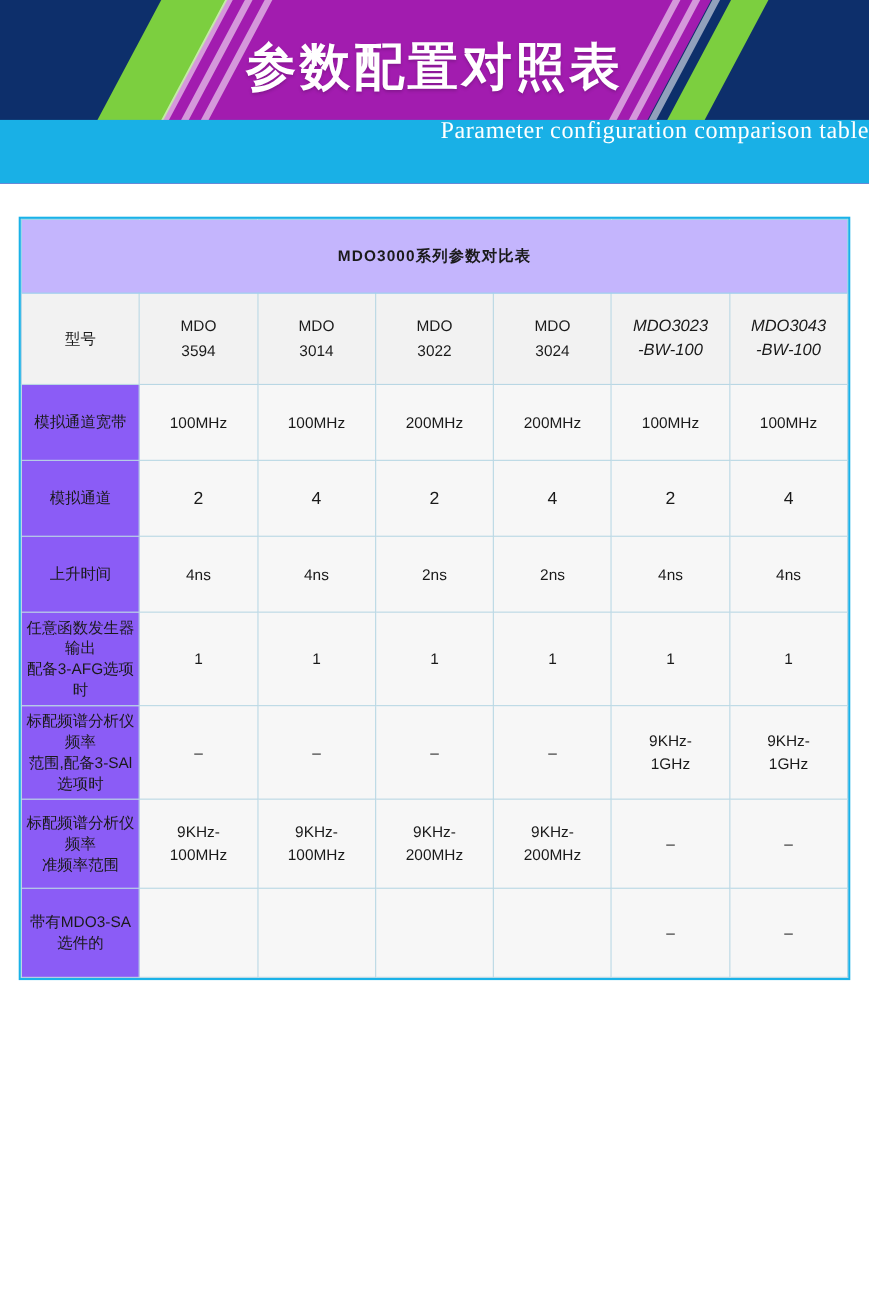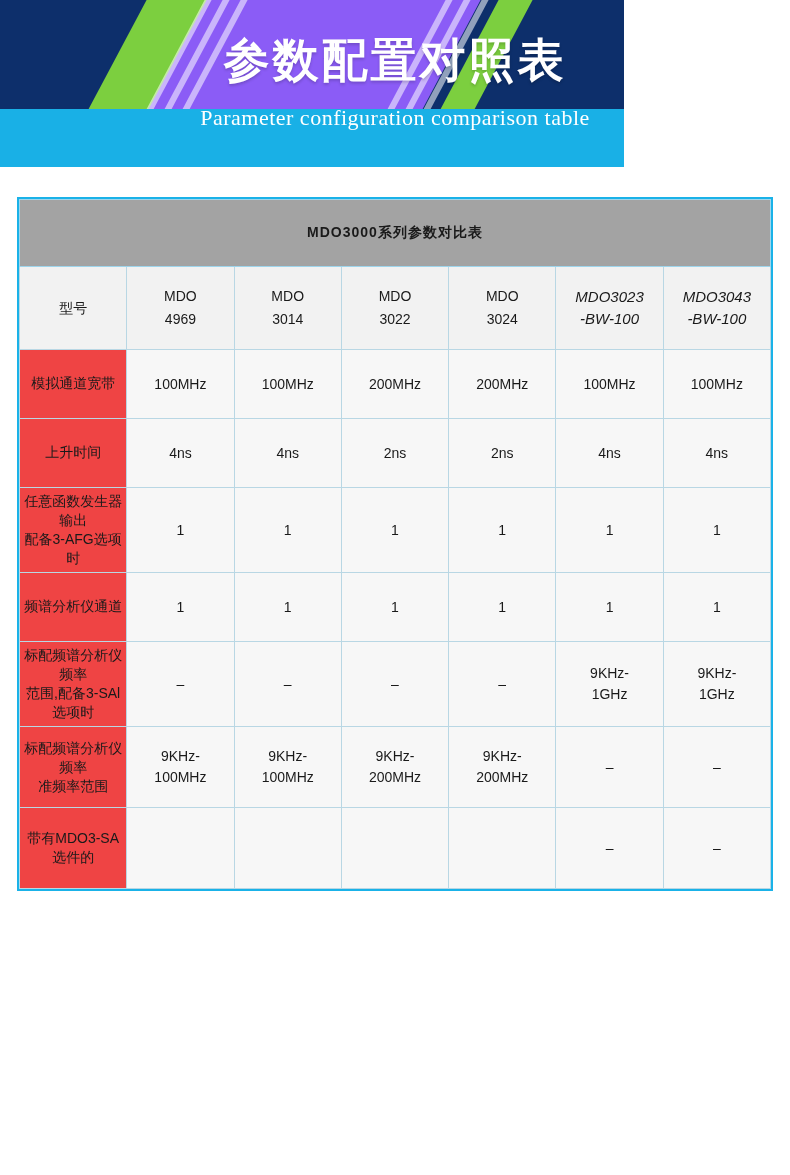--- a/index.html
+++ b/index.html
@@ -10,23 +10,23 @@
     width: 790px;
     height: 1175px;
     background: #ffffff;
     font-family: "Liberation Sans", sans-serif;
     overflow: hidden;
   }
 
   
   .banner {
     position: relative;
-    width: 624px;
+    width: 790px;
     height: 167px;
-    background: #8b5cf6;
+    background: #a21caf;
     overflow: hidden;
   }
   .banner-inner {
     position: absolute;
     inset: 0;
   }
   .banner-darkwedge-left {
     position: absolute;
     left: -40px;
     top: -10px;
@@ -90,21 +90,21 @@
     font-weight: bold;
     letter-spacing: 3px;
     line-height: 56px;
     text-shadow: 0 2px 3px rgba(0,0,0,0.18);
   }
   .banner-sub {
     position: absolute;
     top: 105px;
     left: 0;
     width: 790px;
-    text-align: center;
+    text-align: right;
     color: #ffffff;
     font-family: "Liberation Serif", serif;
     font-size: 22px;
     letter-spacing: 0.5px;
   }
 
   
   .table-wrap {
     margin: 30px 17px 0 17px;
     width: 756px;
@@ -119,30 +119,30 @@
   }
   table.spec td, table.spec th {
     border: 1px solid #b9d7e4;
     text-align: center;
     vertical-align: middle;
     color: #1a1a1a;
     font-size: 14px;
     padding: 4px 2px;
   }
   .tbl-title {
-    background: #a3a3a3;
+    background: #c4b5fd;
     font-size: 25px;
     font-weight: bold;
     color: #16181a;
     height: 58px;
     letter-spacing: 1px;
     border: 1px solid #9ed5ec !important;
   }
   .row-head {
-    background: #ef4444;
+    background: #8b5cf6;
     font-size: 15px;
     color: #111;
     width: 178px;
   }
   .row-head-small {
     font-size: 13px;
     line-height: 19px;
     margin-left: 19px;
   }
   .hdr-cell {
@@ -192,21 +192,21 @@
 <div class="table-wrap">
   <table class="spec">
     <tbody>
       <tr>
         <td class="tbl-title" colspan="7">MDO3000系列参数对比表</td>
       </tr>
       <tr>
         <td class="row-head hdr-cell">型号</td>
         <td class="hdr-cell">
           <div>MDO</div>
-          <div>4969</div>
+          <div>3594</div>
         </td>
         <td class="hdr-cell">
           <div>MDO</div>
           <div>3014</div>
         </td>
         <td class="hdr-cell">
           <div>MDO</div>
           <div>3022</div>
         </td>
         <td class="hdr-cell">
@@ -226,49 +226,49 @@
       <tr class="r-h60">
         <td class="row-head">模拟通道宽带</td>
         <td class="val">100MHz</td>
         <td class="val">100MHz</td>
         <td class="val">200MHz</td>
         <td class="val">200MHz</td>
         <td class="val">100MHz</td>
         <td class="val">100MHz</td>
       </tr>
       <tr class="r-h60">
+        <td class="row-head">模拟通道</td>
+        <td class="val big">2</td>
+        <td class="val big">4</td>
+        <td class="val big">2</td>
+        <td class="val big">4</td>
+        <td class="val big">2</td>
+        <td class="val big">4</td>
+      </tr>
+      <tr class="r-h60">
         <td class="row-head">上升时间</td>
         <td class="val">4ns</td>
         <td class="val">4ns</td>
         <td class="val">2ns</td>
         <td class="val">2ns</td>
         <td class="val">4ns</td>
         <td class="val">4ns</td>
       </tr>
       <tr class="r-h66">
         <td class="row-head row-head-small">
           <div>任意函数发生器输出</div>
           <div>配备3-AFG选项时</div>
         </td>
         <td class="val">1</td>
         <td class="val">1</td>
         <td class="val">1</td>
         <td class="val">1</td>
         <td class="val">1</td>
         <td class="val">1</td>
       </tr>
-      <tr class="r-h60">
-        <td class="row-head">频谱分析仪通道</td>
-        <td class="val">1</td>
-        <td class="val">1</td>
-        <td class="val">1</td>
-        <td class="val">1</td>
-        <td class="val">1</td>
-        <td class="val">1</td>
-      </tr>
       <tr class="r-h72">
         <td class="row-head row-head-small">
           <div>标配频谱分析仪频率</div>
           <div>范围,配备3-SAl选项时</div>
         </td>
         <td class="val dash">–</td>
         <td class="val dash">–</td>
         <td class="val dash">–</td>
         <td class="val dash">–</td>
         <td class="val multiline">

